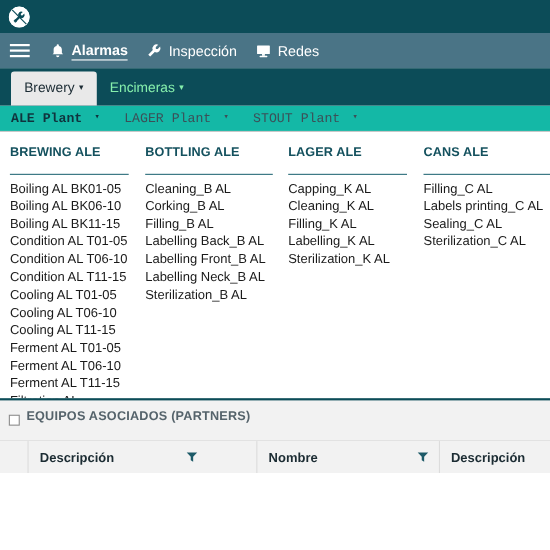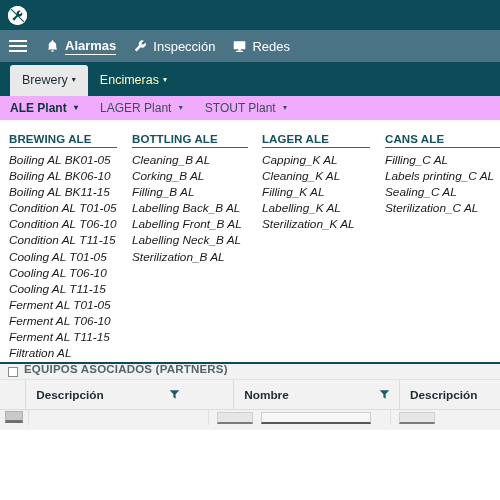--- a/index.html
+++ b/index.html
@@ -68,21 +68,21 @@
   .tabstrip {
     height: 34px;
     background: #0c4c58;
     display: flex;
     align-items: flex-end;
     padding-left: 10px;
     position: relative;
   }
   .tab {
     font-size: 12.5px;
-    color: #fef9c3;
+    color: #86efac;
     padding: 8px 12px 8px 12px;
     cursor: pointer;
     white-space: nowrap;
     line-height: 15px;
   }
   .tab.active {
     background: #e9e9e9;
     color: #1b2b33;
     border-radius: 3px 3px 0 0;
     font-weight: normal;
@@ -92,25 +92,26 @@
     margin-left: 4px;
     font-size: 8px;
     vertical-align: middle;
     position: relative;
     top: -1px;
   }
 
   
   .subtabstrip {
     height: 24px;
-    background: #f0abfc;
+    background: #14b8a6;
     display: flex;
     align-items: center;
     padding-left: 10px;
     border-bottom: 1px solid #c8c8c8;
+    font-family: Liberation Mono, monospace;
   }
   .subtab {
     font-size: 12px;
     color: #3c4f57;
     margin-right: 22px;
     cursor: pointer;
     white-space: nowrap;
   }
   .subtab.active { font-weight: bold; color: #10333d; }
 
@@ -126,46 +127,45 @@
     display: flex;
     padding-left: 9px;
   }
   .col { width: 123px; flex: 0 0 auto; }
   .col.wide { width: 130px; }
   .colhead {
     font-size: 11.5px;
     font-weight: bold;
     color: #14515e;
     letter-spacing: 0.1px;
-    padding-bottom: 2px;
+    padding-bottom: 13px;
     border-bottom: 1.5px solid #2a6c79;
     margin-bottom: 4px;
     width: 108px;
     white-space: nowrap;
   }
   .col.wide .colhead { width: 116px; }
   .link {
     font-size: 11.8px;
     color: #1a1a1a;
     line-height: 16.1px;
     white-space: nowrap;
     cursor: pointer;
-    font-style: italic;
   }
 
   
   .bottompanel {
     position: absolute;
     left: 0; right: 0; bottom: 0;
     background: #f2f2f2;
     border-top: 2px solid #0c4c58;
     height: 68px;
   }
   .panelhead {
-    height: 16px;
+    height: 37px;
     display: flex;
     align-items: center;
     padding-left: 8px;
     gap: 6px;
     border-bottom: 1px solid #e2e2e2;
     overflow: hidden;
   }
   .pcheck {
     width: 10px; height: 10px;
     border: 1px solid #8a8a8a;

